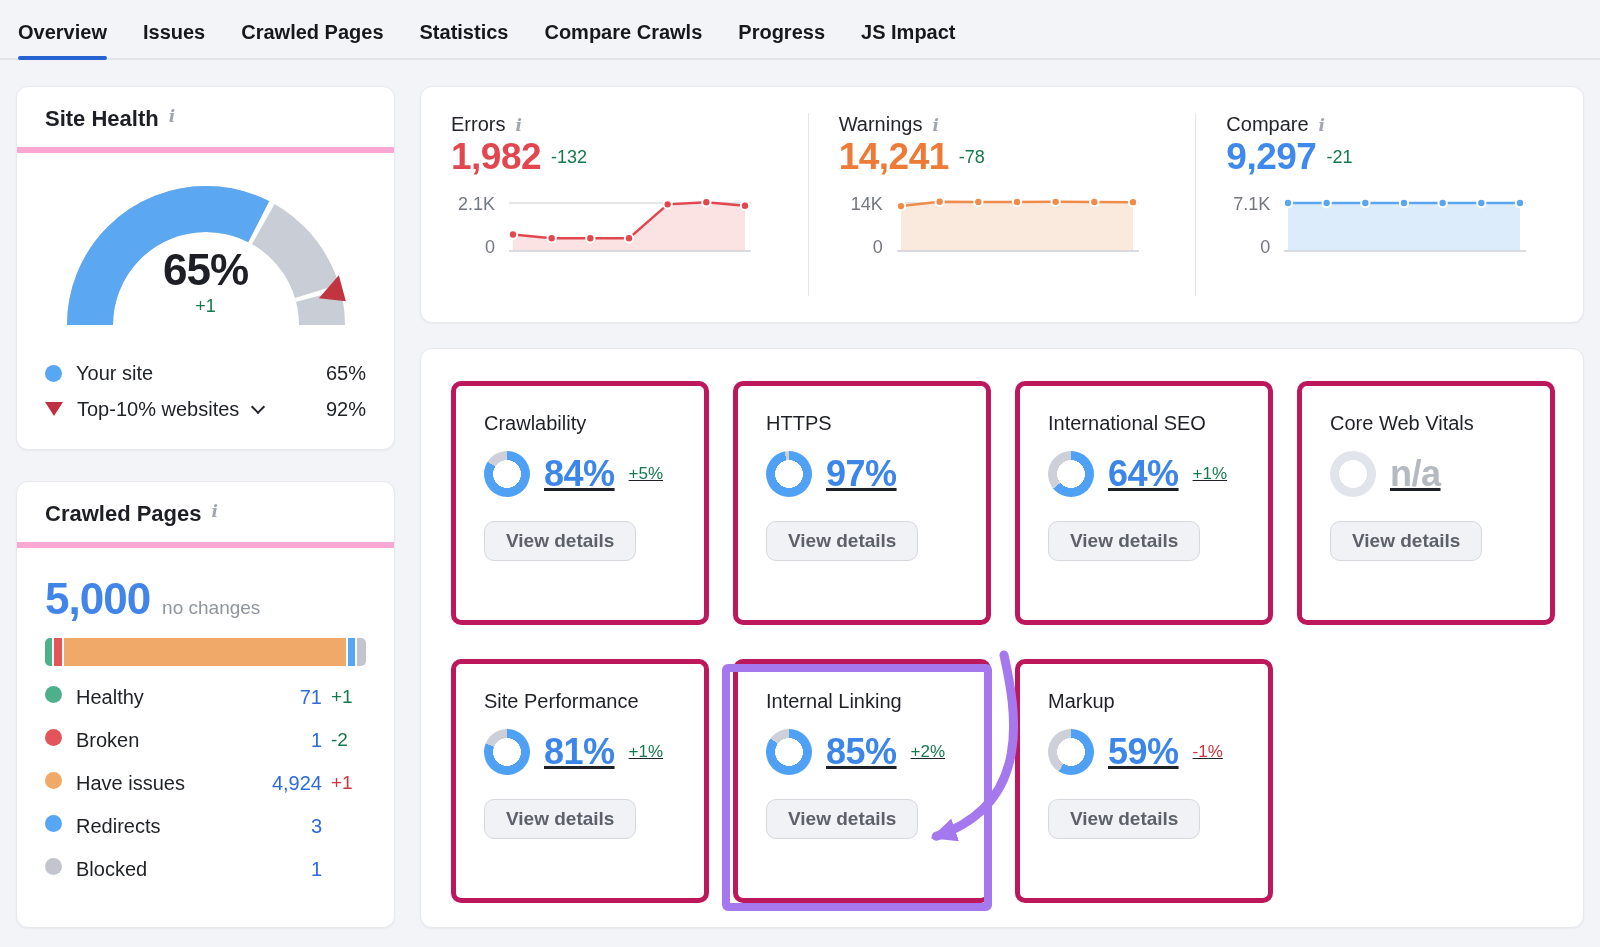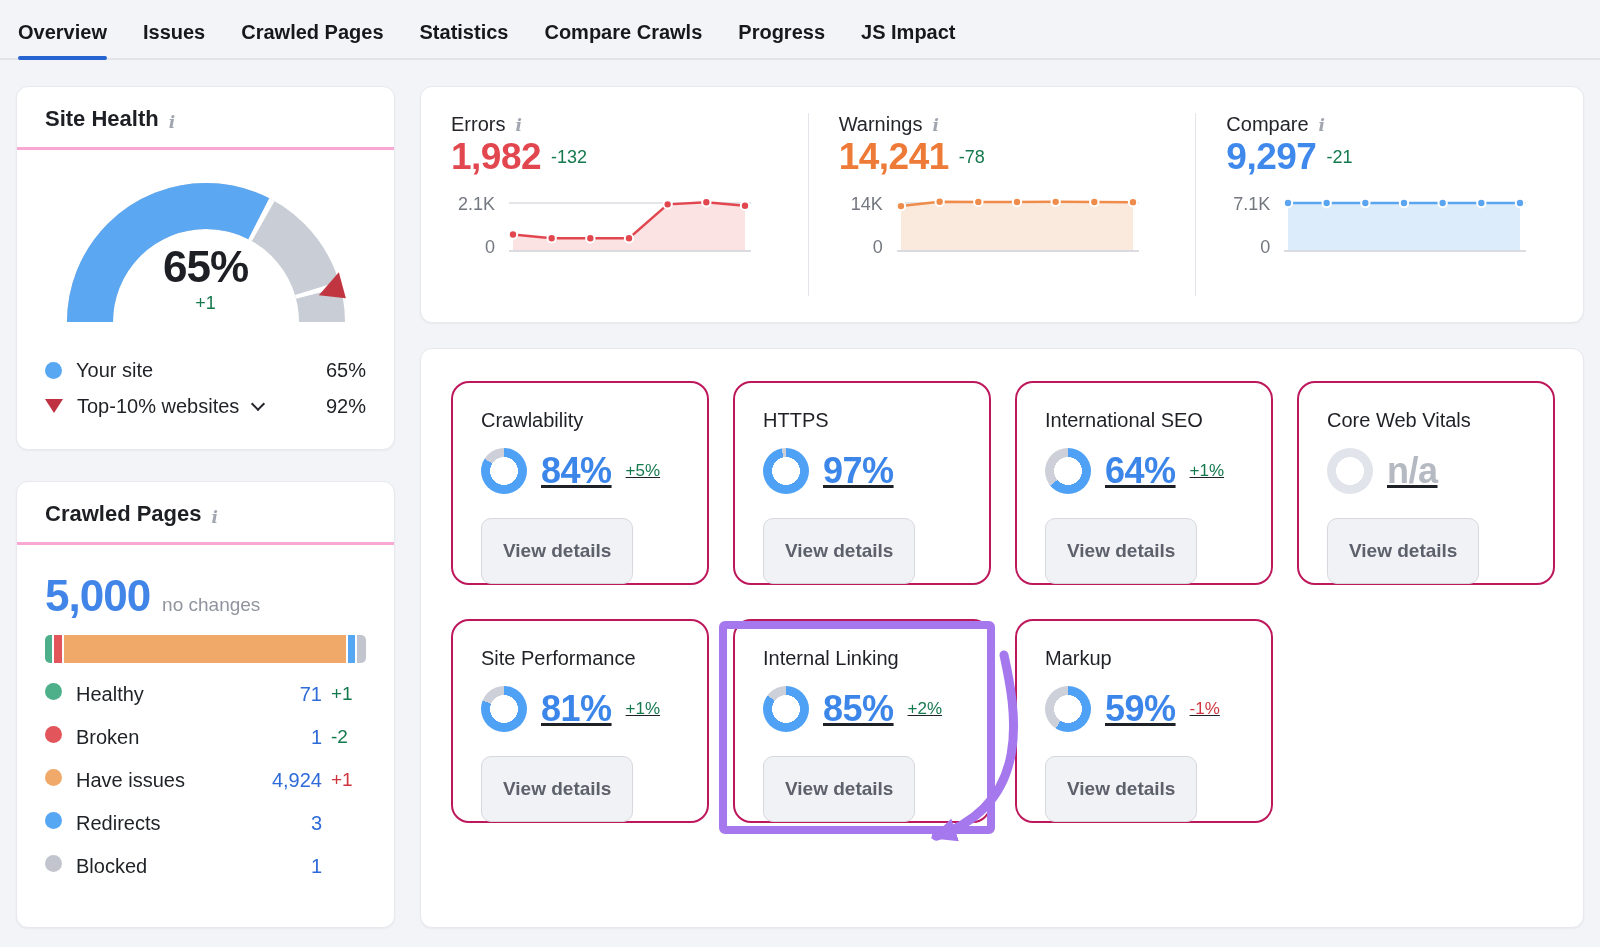--- a/index.html
+++ b/index.html
@@ -24,21 +24,21 @@
   }
   
   .layout {
     display:grid; grid-template-columns:379px 1164px; column-gap:25px;
     padding:26px 16px 0 16px; align-items:start;
   }
   .card {
     background:#fff; border:1px solid #e7e9ee; border-radius:12px;
     box-shadow:0 1px 2px rgba(25,30,55,0.05);
   }
-  .card-head { padding:19px 28px 15px; border-bottom:3px solid #f9a8d4; display:flex; align-items:flex-end; }
+  .card-head { padding:19px 28px 15px; border-bottom:6px solid #f9a8d4; display:flex; align-items:flex-start; }
   .card-head h2 { font-size:22px; font-weight:700; color:#1d1f24; }
   .info {
     margin-left:10px; font-family:"DejaVu Serif", serif; font-style:italic; font-weight:700;
     font-size:17px; color:#a1a5af; cursor:pointer;
   }
   .card-body { padding:24px 28px; }
   
   .sh-card { height:364px; margin-bottom:31px; }
   .gauge-wrap { position:relative; width:280px; margin:8px auto 0; height:148px; }
   .gauge-center { position:absolute; left:0; right:0; top:60px; text-align:center; }
@@ -77,30 +77,30 @@
   .stat-delta { font-size:18px; color:#15794e; margin-left:10px; }
   .mini-chart { display:flex; margin-top:16px; }
   .axis { position:relative; width:44px; height:62px; margin-right:10px; font-size:18px; color:#73777f; }
   .axis .a-top { position:absolute; top:0; right:0; }
   .axis .a-bot { position:absolute; bottom:-2px; right:0; }
   
   .thematic-card { height:580px; position:relative; }
   .thematic-card .card-head { padding:25px 30px 19px; }
   .t-body { padding:32px 30px; }
   .t-grid { display:grid; grid-template-columns:repeat(4,258px); gap:34px 24px; }
-  .t-card { position:relative; border:2px solid #be185d; border-radius:18px; height:204px; padding:26px 28px; background:#fff; }
+  .t-card { position:relative; border:5px solid #be185d; border-radius:10px; height:244px; padding:26px 28px; background:#fff; }
   .t-title { font-size:20px; color:#1f2126; }
   .t-score-row { display:flex; align-items:center; margin-top:16px; gap:14px;text-decoration:underline; }
   .donut { width:46px; height:46px; border-radius:50%; flex:none; }
   .t-pct { font-size:36px; font-weight:700; color:#3c86ea; letter-spacing:-0.5px; }
   .t-pct.na { color:#b5b9c1; }
   .t-delta { font-size:17px; font-weight:500; }
   .t-btn {
     margin-top:24px; display:inline-block; font-size:19px; font-weight:600; color:#5d616b;
-    background:#f1f2f5; border:1px solid #d6d8de; border-radius:10px; padding:21px 21px; cursor:pointer;
+    background:#f1f2f5; border:1px solid #d6d8de; border-radius:10px; padding:8px 21px; cursor:pointer;
     font-family:"Liberation Sans", sans-serif;
   }
   .hl-ring {
     position:absolute; left:-16px; right:-6px; top:0; bottom:-13px;
     border:8px solid #a678ee; border-radius:6px; pointer-events:none; z-index:4;
   }
   .annotation { position:absolute; inset:0; width:100%; height:100%; pointer-events:none; z-index:6; }
 </style>
 </head>
 <body>

